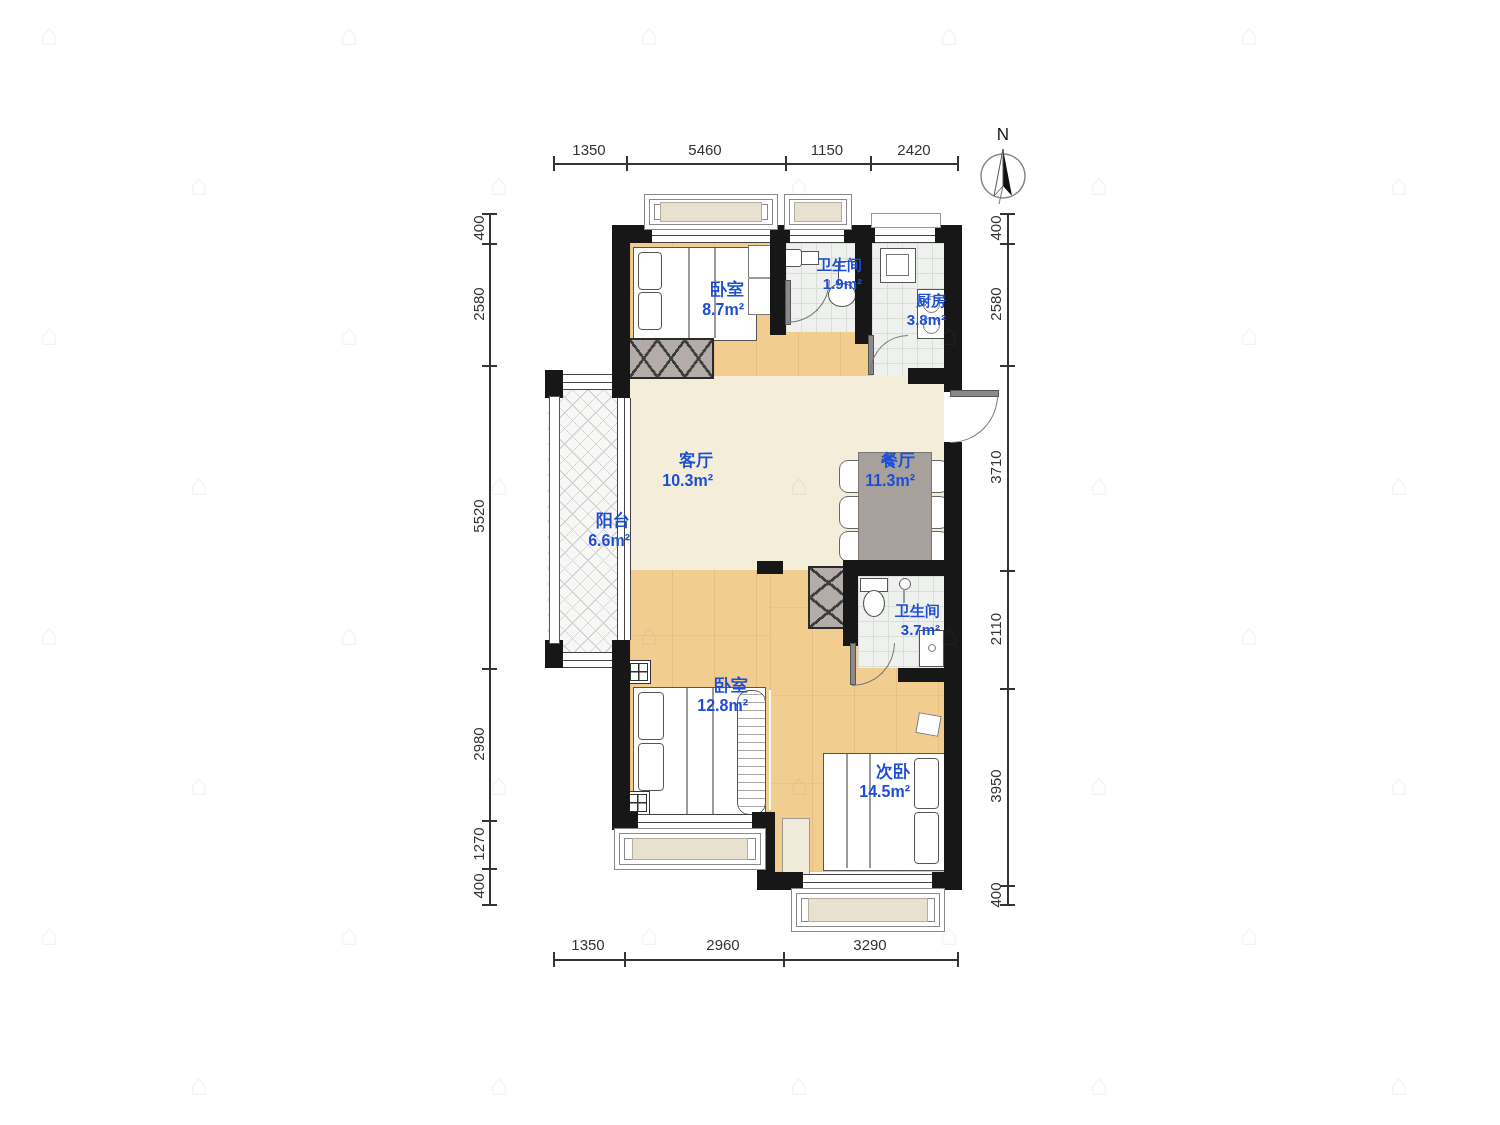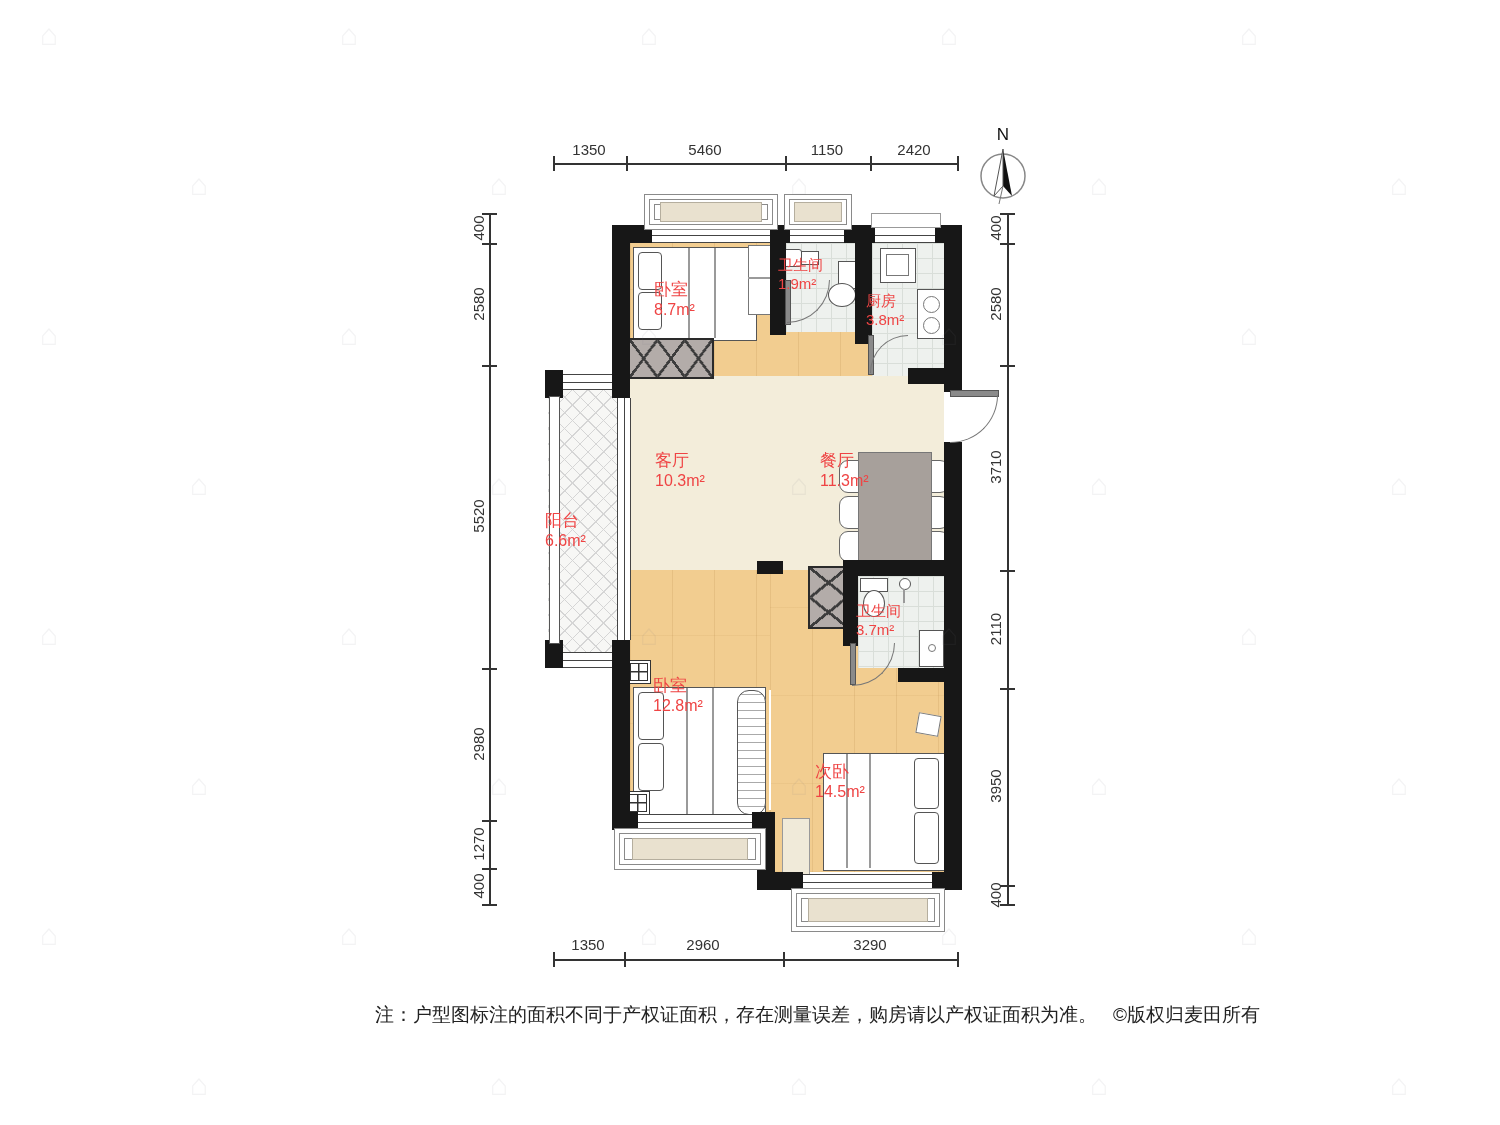--- a/index.html
+++ b/index.html
@@ -41,21 +41,21 @@
   .round{border-radius:50%;}
   .roll{position:absolute;background:#fff;border:1.5px solid #555;border-radius:12px;
         background-image:repeating-linear-gradient(0deg,transparent 0 7px,#aaa 7px 8px);}
   .sym{position:absolute;background:#fff;border:1.5px solid #333;box-shadow:inset 0 0 0 2px #fff,inset 0 0 0 3px #333;
        background-image:linear-gradient(#333,#333),linear-gradient(90deg,#333,#333);
        background-size:100% 1.5px,1.5px 100%;background-position:center;background-repeat:no-repeat;}
   
   .leaf{position:absolute;background:#8a8a8a;border:1px solid #555;}
   .arc{position:absolute;}
   
-  .rlabel{position:absolute;text-align:left;color:#ef4444;z-index:6;font-weight:400;}
+  .rlabel{position:absolute;text-align:right;color:#1d4ed8;z-index:6;font-weight:700;}
   .rname{font-size:17px;line-height:1.2;}
   .rarea{font-size:16px;line-height:1.3;}
   .rlabel.sm .rname{font-size:15px;}
   .rlabel.sm .rarea{font-size:15px;}
   
   .dlh{position:absolute;height:1.5px;background:#333;}
   .dlv{position:absolute;width:1.5px;background:#333;}
   .tkv{position:absolute;width:1.5px;height:15px;background:#333;}
   .tkh{position:absolute;width:15px;height:1.5px;background:#333;}
   .dlab{position:absolute;font-size:15px;color:#333;transform:translate(-50%,-50%);white-space:nowrap;z-index:6;}
@@ -191,21 +191,21 @@
     <div class="rarea">8.7m²</div>
   </div>
   <div class="rlabel sm" style="left:778px;top:256px;width:84px;">
     <div class="rname">卫生间</div>
     <div class="rarea">1.9m²</div>
   </div>
   <div class="rlabel sm" style="left:866px;top:292px;width:80px;">
     <div class="rname">厨房</div>
     <div class="rarea">3.8m²</div>
   </div>
-  <div class="rlabel" style="left:655px;top:451px;width:95px;">
+  <div class="rlabel" style="left:618px;top:451px;width:95px;">
     <div class="rname">客厅</div>
     <div class="rarea">10.3m²</div>
   </div>
   <div class="rlabel" style="left:820px;top:451px;width:95px;">
     <div class="rname">餐厅</div>
     <div class="rarea">11.3m²</div>
   </div>
   <div class="rlabel" style="left:545px;top:511px;width:85px;">
     <div class="rname">阳台</div>
     <div class="rarea">6.6m²</div>
@@ -233,21 +233,21 @@
   <span class="dlab" style="left:705px;top:149px;">5460</span>
   <span class="dlab" style="left:827px;top:149px;">1150</span>
   <span class="dlab" style="left:914px;top:149px;">2420</span>
 
   <div class="dlh" style="left:553px;top:959px;width:405px;"></div>
   <div class="tkv" style="left:553px;top:952px;"></div>
   <div class="tkv" style="left:624px;top:952px;"></div>
   <div class="tkv" style="left:783px;top:952px;"></div>
   <div class="tkv" style="left:957px;top:952px;"></div>
   <span class="dlab" style="left:588px;top:944px;">1350</span>
-  <span class="dlab" style="left:703px;top:944px;">2960</span>
+  <span class="dlab" style="left:723px;top:944px;">2960</span>
   <span class="dlab" style="left:870px;top:944px;">3290</span>
 
   <div class="dlv" style="left:489px;top:213px;height:692px;"></div>
   <div class="tkh" style="left:482px;top:213px;"></div>
   <div class="tkh" style="left:482px;top:243px;"></div>
   <div class="tkh" style="left:482px;top:365px;"></div>
   <div class="tkh" style="left:482px;top:668px;"></div>
   <div class="tkh" style="left:482px;top:820px;"></div>
   <div class="tkh" style="left:482px;top:868px;"></div>
   <div class="tkh" style="left:482px;top:904px;"></div>
@@ -274,24 +274,20 @@
   <span class="dlab v" style="left:995px;top:895px;">400</span>
 
   <svg style="position:absolute;left:976px;top:124px;width:58px;height:86px;z-index:6;" viewBox="0 0 58 86">
     <text x="27" y="16" font-size="17" fill="#111" text-anchor="middle">N</text>
     <circle cx="27" cy="52" r="22" fill="none" stroke="#888" stroke-width="1.5"></circle>
     <polygon points="27,25 36,72 27,62" fill="#111"></polygon>
     <polygon points="27,25 18,72 27,62" fill="#fff" stroke="#555" stroke-width="1"></polygon>
     <line x1="27" y1="62" x2="23" y2="80" stroke="#777" stroke-width="1"></line>
   </svg>
 
-  <div class="note">
-    <span>注：户型图标注的面积不同于产权证面积，存在测量误差，购房请以产权证面积为准。</span>
-    <span>©版权归麦田所有</span>
-  </div>
 
   <div id="wm">
       <span class="wm" style="left: 40px; top: 18px;">⌂</span>
       <span class="wm" style="left: 340px; top: 18px;">⌂</span>
       <span class="wm" style="left: 640px; top: 18px;">⌂</span>
       <span class="wm" style="left: 940px; top: 18px;">⌂</span>
       <span class="wm" style="left: 1240px; top: 18px;">⌂</span>
       <span class="wm" style="left: 190px; top: 168px;">⌂</span>
       <span class="wm" style="left: 490px; top: 168px;">⌂</span>
       <span class="wm" style="left: 790px; top: 168px;">⌂</span>

